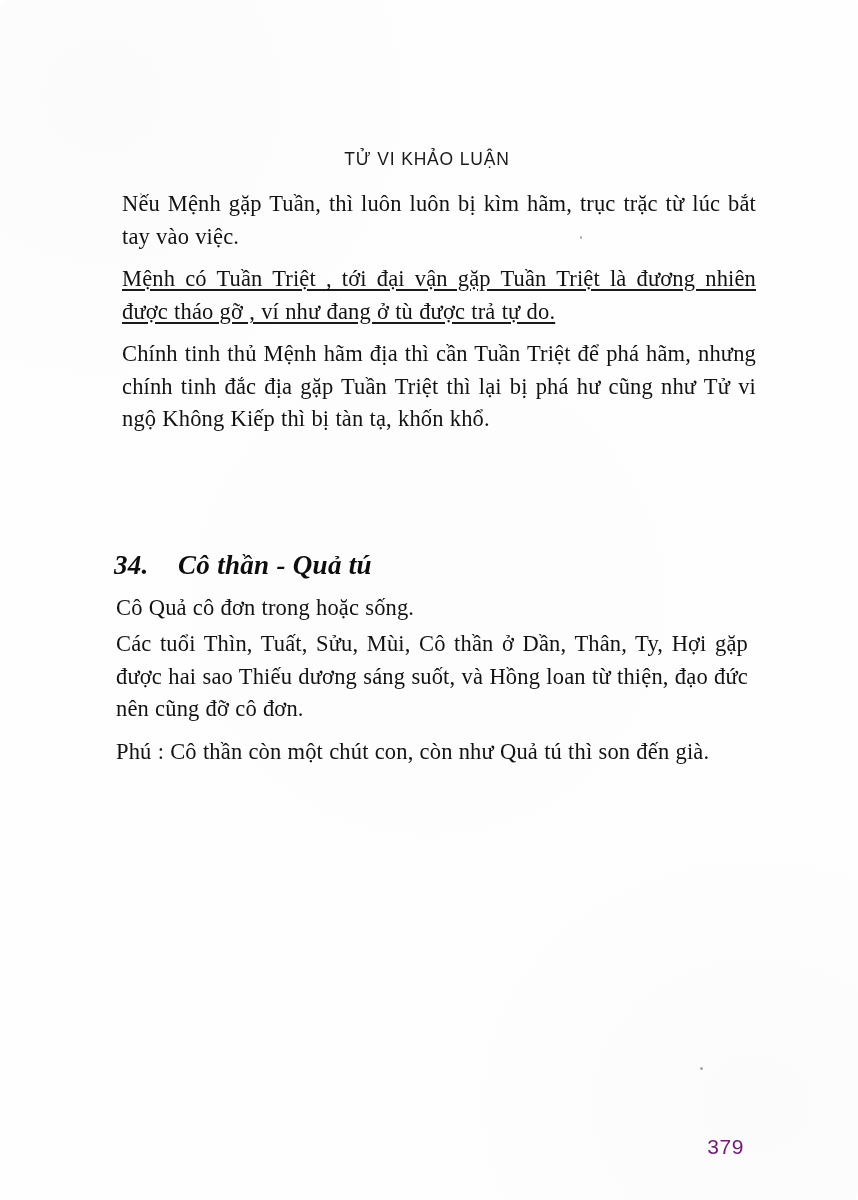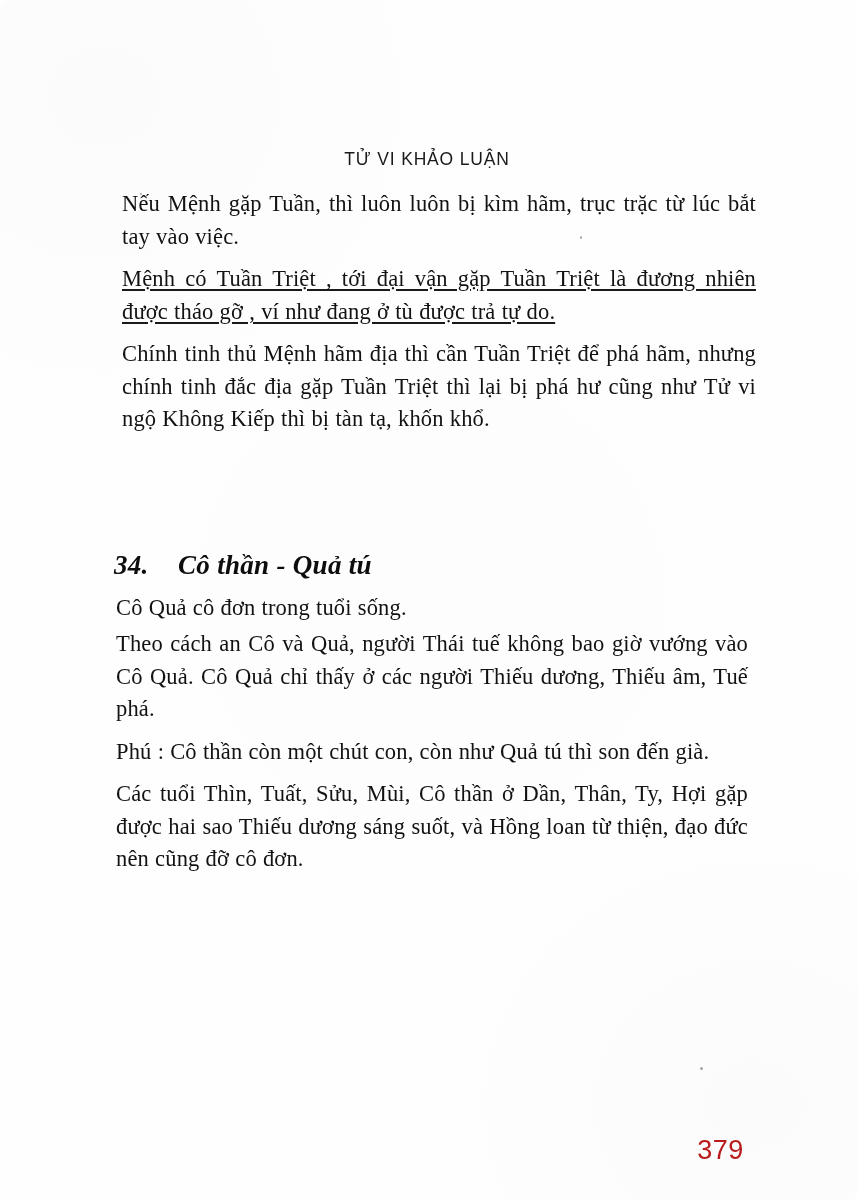--- a/index.html
+++ b/index.html
@@ -142,23 +142,23 @@
   }
 
   
   .folio {
     position: absolute;
     left: 0;
     top: 1135px;
     width: 634px;
     text-align: right;
     font-family: "Liberation Sans", "DejaVu Sans", sans-serif;
-    font-size: 27px;
+    font-size: 21px;
     letter-spacing: 0.6px;
-    color: #b91c1c;
+    color: #701a75;
   }
 
   
   .speck {
     position: absolute;
     background: rgba(60,60,60,0.45);
     border-radius: 50%;
     pointer-events: none;
   }
 </style>
@@ -180,31 +180,30 @@
 
       <p class="para">Chính tinh thủ Mệnh hãm địa thì cần Tuần Triệt để phá hãm, nhưng chính tinh đắc địa gặp Tuần Triệt thì lại bị phá hư cũng như Tử vi ngộ Không Kiếp thì bị tàn tạ, khốn khổ.</p>
 
     </div>
 
     <h2 class="section-heading heading-41">
       <span class="num">34.</span><span class="title">Cô thần - Quả tú</span>
     </h2>
 
     <div class="para-41-intro">
-      <p class="para last-left tight">Cô Quả cô đơn trong tuổi sống.</p>
+      <p class="para last-left tight">Cô Quả cô đơn trong hoặc sống.</p>
     </div>
 
     <div class="block-41-body">
 
-      <p class="para">Theo cách an Cô và Quả, người Thái tuế không bao giờ vướng vào Cô Quả. Cô Quả chỉ thấy ở các người Thiếu dương, Thiếu âm, Tuế phá.</p>
-
+
+
+      <p class="para">Các tuổi Thìn, Tuất, Sửu, Mùi, Cô thần ở Dần, Thân, Ty, Hợi gặp được  hai sao Thiếu dương sáng suốt, và Hồng loan từ thiện, đạo đức nên cũng đỡ cô đơn.</p>
 
       <p class="para">Phú : Cô thần còn một chút con, còn như Quả tú thì son đến già.</p>
-
-      <p class="para">Các tuổi Thìn, Tuất, Sửu, Mùi, Cô thần ở Dần, Thân, Ty, Hợi gặp được  hai sao Thiếu dương sáng suốt, và Hồng loan từ thiện, đạo đức nên cũng đỡ cô đơn.</p>
 
     </div>
 
 
     <div class="folio">379</div>
 
   </div>
 
   <span class="speck" style="left:580px; top:236px; width:2px; height:3px;"></span>
   <span class="speck" style="left:385px; top:312px; width:3px; height:2px;"></span>

